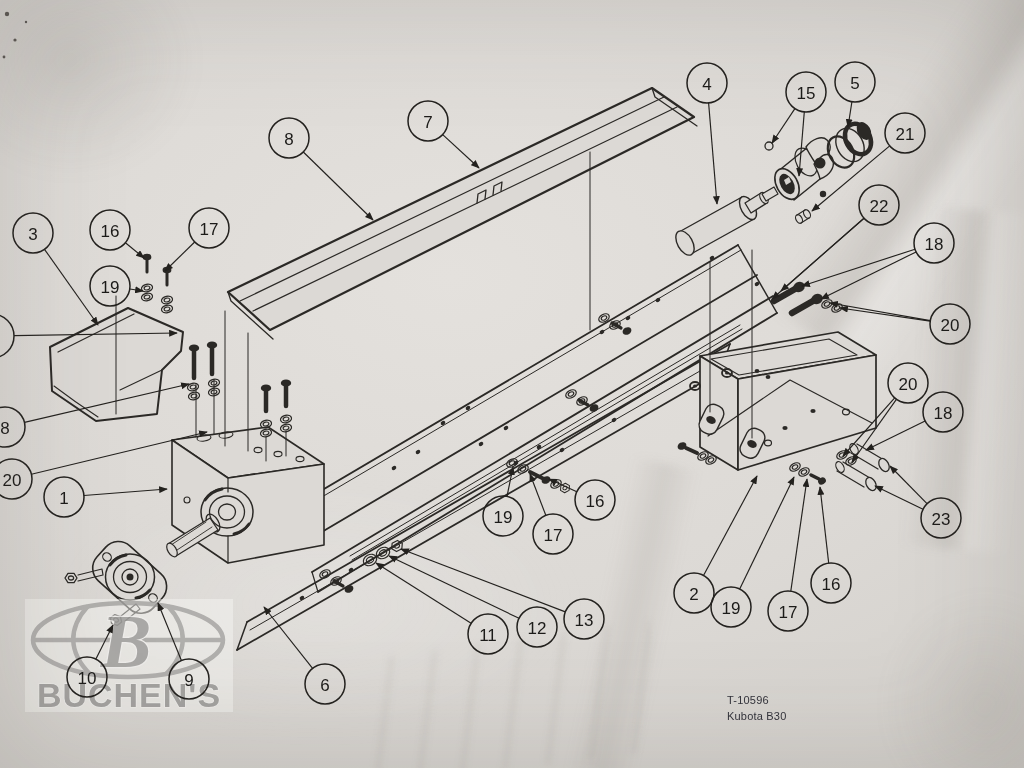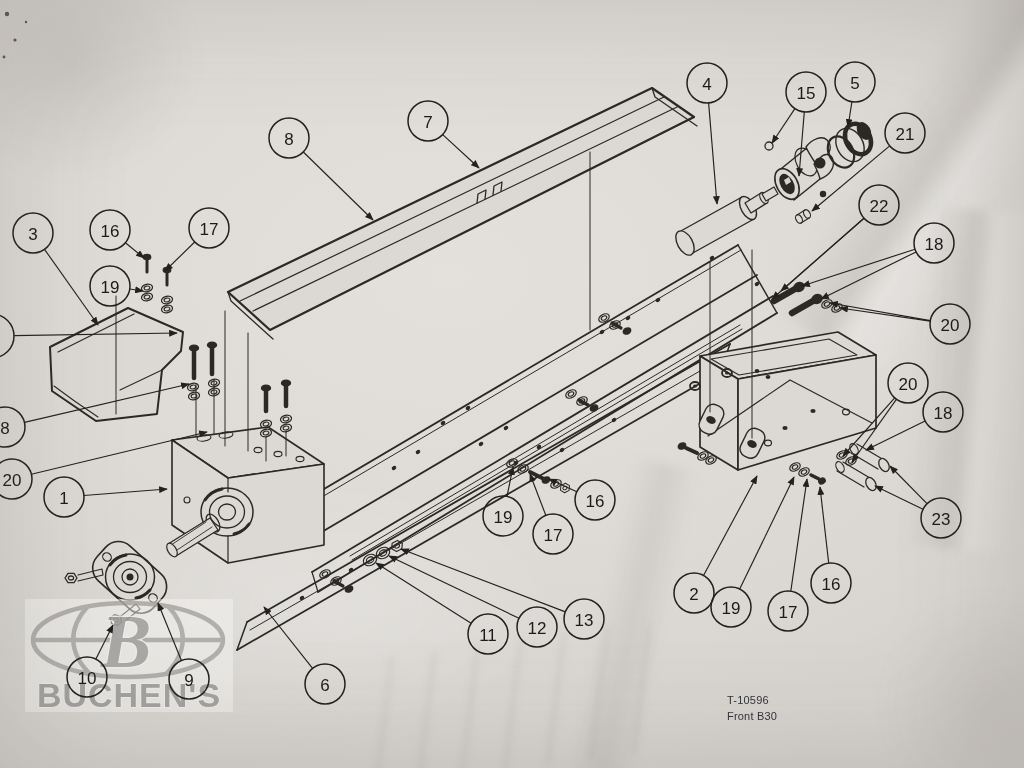--- a/index.html
+++ b/index.html
@@ -448,16 +448,16 @@
           <text x="943" y="413" class="co-text">18</text>
           <line x1="927.0" y1="503.7" x2="890" y2="466" class="leader" marker-end="url(#arw)"></line>
           <line x1="923.0" y1="509.3" x2="875" y2="486" class="leader" marker-end="url(#arw)"></line>
           <circle cx="941" cy="518" r="20" class="co-circle"></circle>
           <text x="941" y="519" class="co-text">23</text>
         </g>
     </svg>
 
     <div class="doc-text">
       <div>T-10596</div>
-      <div>Front B30</div>
+      <div>Kubota B30</div>
     </div>
   </div>
 </div>
 
 </body></html>

